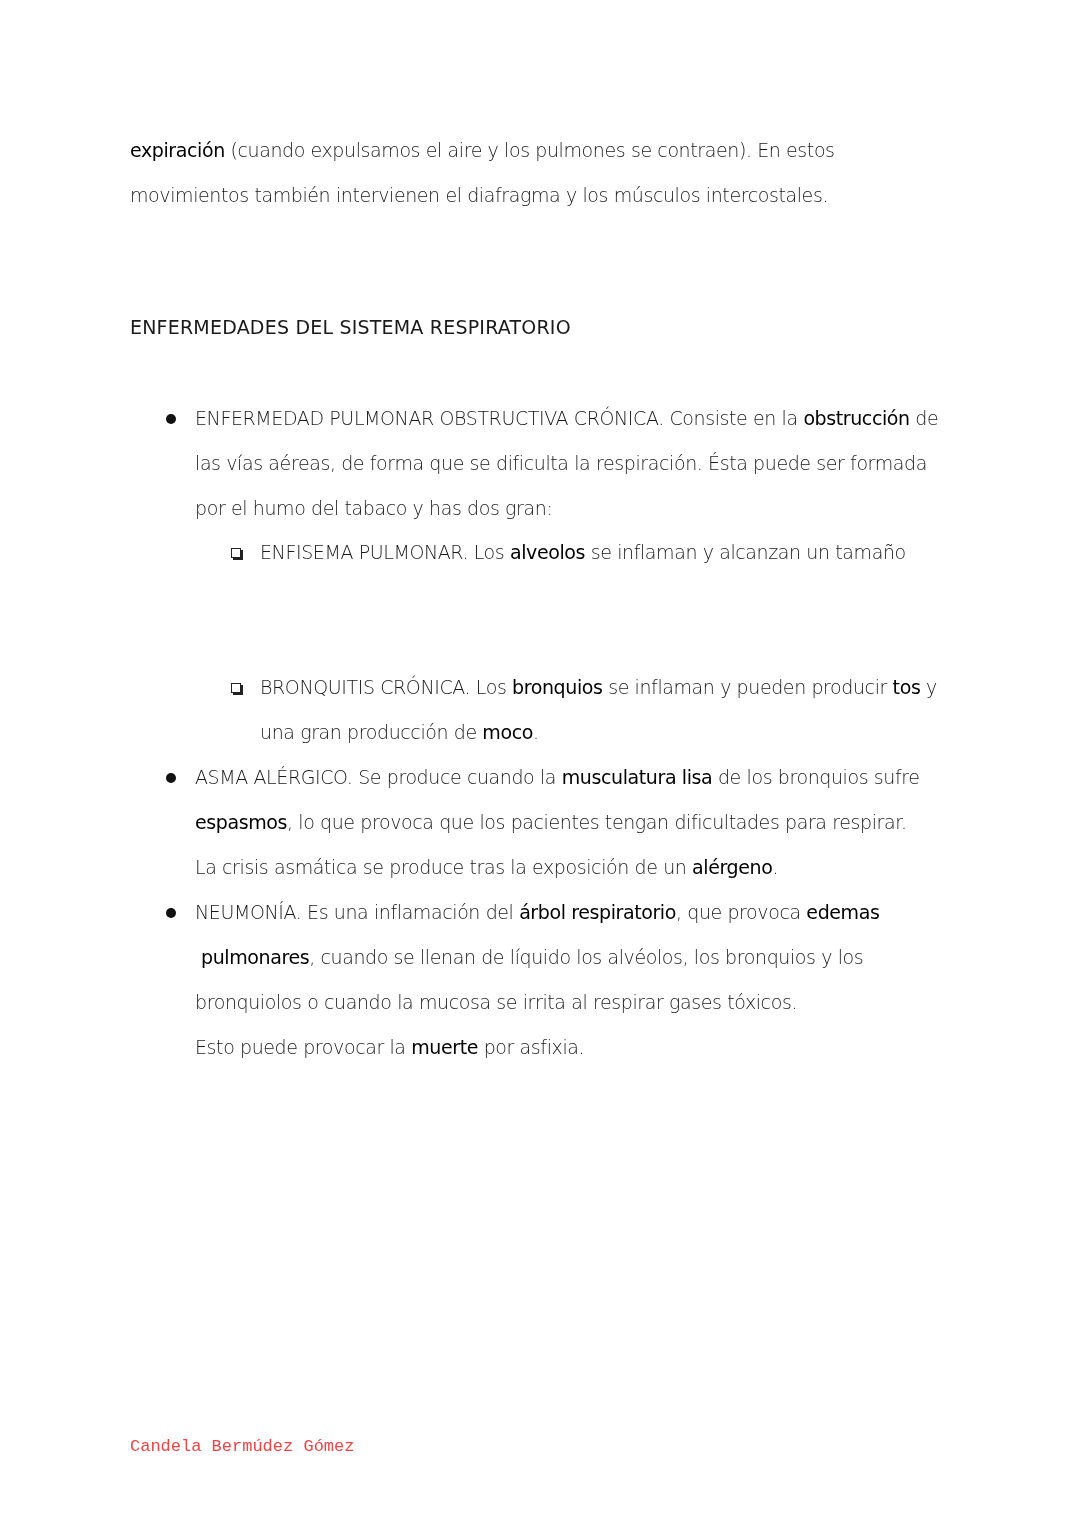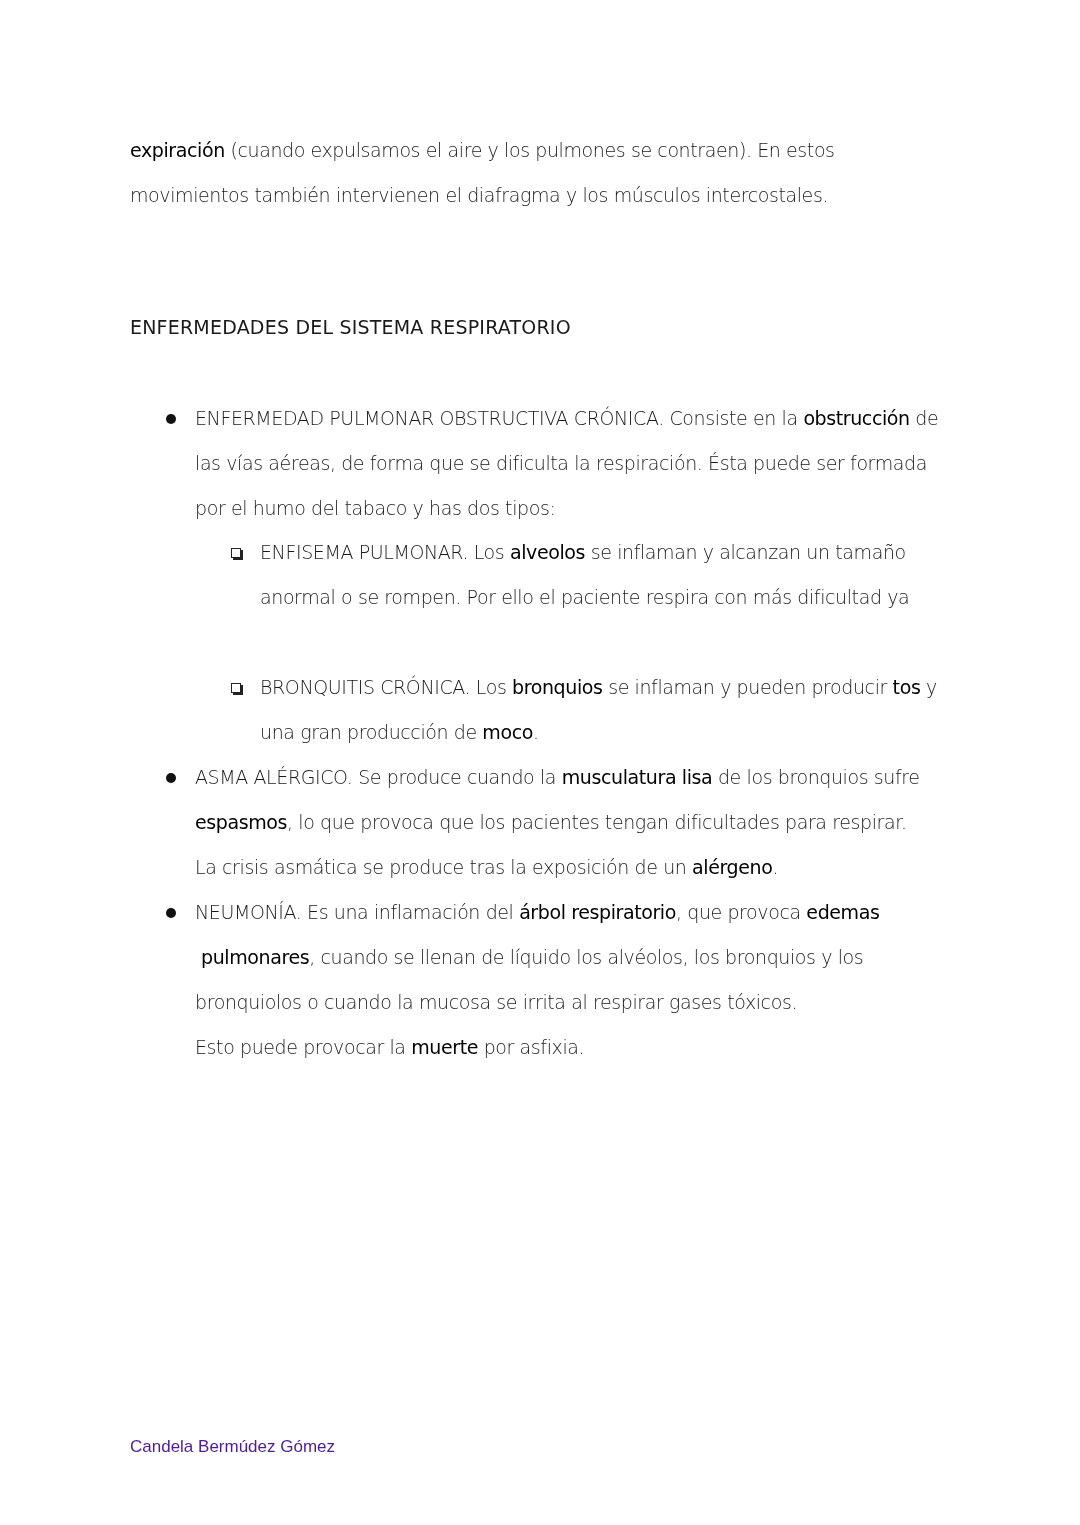--- a/index.html
+++ b/index.html
@@ -9,41 +9,40 @@
   .hand { font-family: "DejaVu Sans", sans-serif; font-size: 19px; letter-spacing: -0.4px;
           color: #1a1a1a; font-weight: 300; }
   .hand b { font-weight: 400; color: #000; }
   .line { position: absolute; white-space: nowrap; }
   .para-line { left: 130px; }
   .heading { position: absolute; left: 130px; top: 316px; font-size: 19px; letter-spacing: 0.2px;
              color: #1a1a1a; white-space: nowrap; }
   .bullet-dot { position: absolute; width: 10px; height: 10px; border-radius: 50%; background: #111; left: 166px; }
   .sq { position: absolute; width: 8px; height: 8px; border: 1.5px solid #222; background:#fff;
         box-shadow: 2px 2px 0 #222; left: 231px; }
-  .footer { position: absolute; left: 130px; top: 1437px; font-family: Liberation Sans, sans-serif;
-            font-size: 17px; color: #4c1d95; }
+  .footer { position: absolute; left: 130px; top: 1437px; font-family: Liberation Mono, monospace;
+            font-size: 17px; color: #ef4444; }
 </style>
 </head>
 <body>
 
 <div class="page">
 
   <div class="line para-line hand" style="top:139px"><b>expiración</b><span> (cuando expulsamos el aire y los pulmones se contraen). En estos</span></div>
   <div class="line para-line hand" style="top:184px">movimientos también intervienen el diafragma y los músculos intercostales.</div>
 
   <div class="heading">ENFERMEDADES DEL SISTEMA RESPIRATORIO</div>
 
   <span class="bullet-dot" style="top:414px"></span>
   <div class="line hand" style="left:195px;top:407px"><span>ENFERMEDAD PULMONAR OBSTRUCTIVA CRÓNICA. Consiste en la </span><b>obstrucción</b><span> de</span></div>
   <div class="line hand" style="left:195px;top:452px">las vías aéreas, de forma que se dificulta la respiración. Ésta puede ser formada</div>
-  <div class="line hand" style="left:195px;top:497px">por el humo del tabaco y has dos tipos:</div>
+  <div class="line hand" style="left:195px;top:497px">por el humo del tabaco y has dos gran:</div>
 
   <span class="sq" style="top:548px"></span>
   <div class="line hand" style="left:260px;top:541px"><span>ENFISEMA PULMONAR. Los </span><b>alveolos</b><span> se inflaman y alcanzan un tamaño</span></div>
-  <div class="line hand" style="left:260px;top:586px">anormal o se rompen. Por ello el paciente respira con más dificultad ya</div>
 
   <span class="sq" style="top:683px"></span>
   <div class="line hand" style="left:260px;top:676px"><span>BRONQUITIS CRÓNICA. Los </span><b>bronquios</b><span> se inflaman y pueden producir </span><b>tos</b><span> y</span></div>
   <div class="line hand" style="left:260px;top:721px"><span>una gran producción de </span><b>moco</b><span>.</span></div>
 
   <span class="bullet-dot" style="top:773px"></span>
   <div class="line hand" style="left:195px;top:766px"><span>ASMA ALÉRGICO. Se produce cuando la </span><b>musculatura lisa</b><span> de los bronquios sufre</span></div>
   <div class="line hand" style="left:195px;top:811px"><b>espasmos</b><span>, lo que provoca que los pacientes tengan dificultades para respirar.</span></div>
   <div class="line hand" style="left:195px;top:856px"><span>La crisis asmática se produce tras la exposición de un </span><b>alérgeno</b><span>.</span></div>
 

